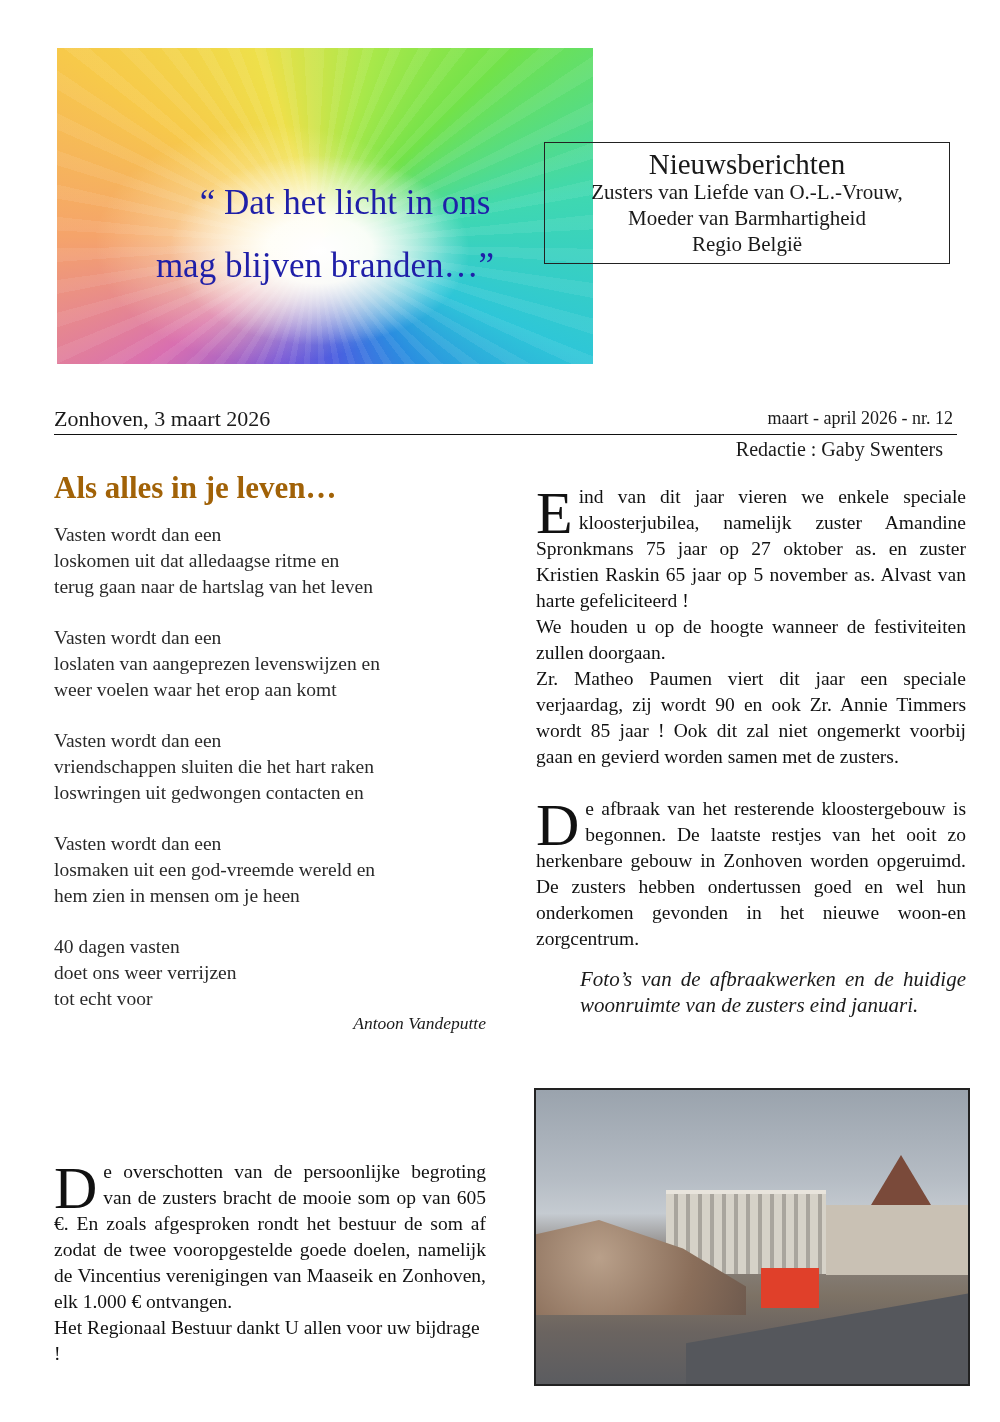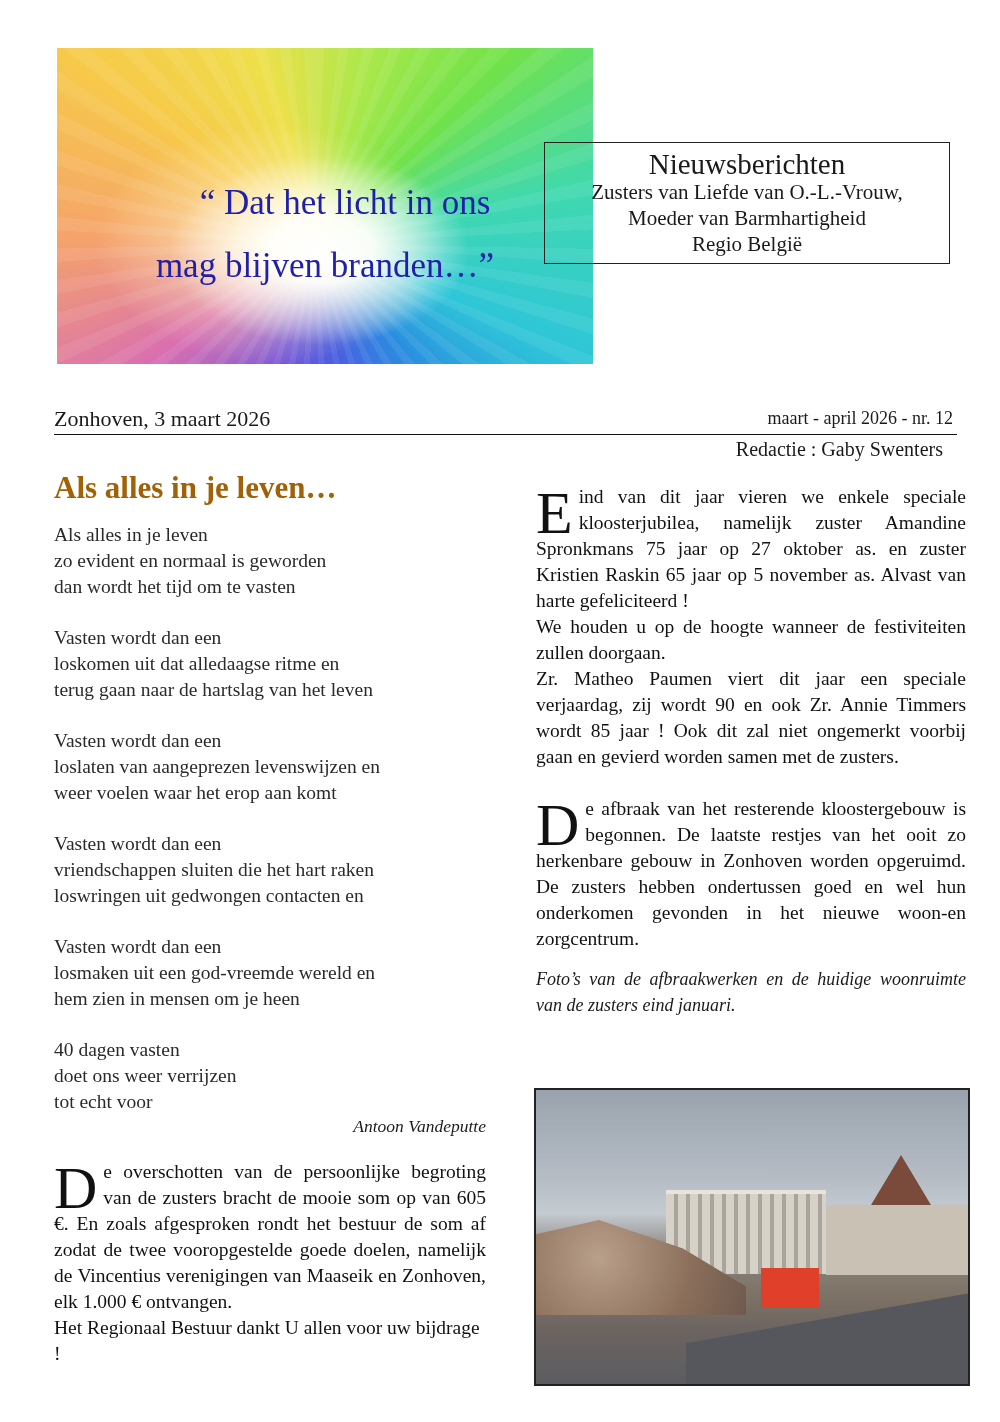--- a/index.html
+++ b/index.html
@@ -42,21 +42,21 @@
   .author { text-align: right; font-style: italic; font-size: 17.5px; margin-top: -24px; }
 
   .article { font-size: 19.5px; line-height: 26px; text-align: justify; color: #111; }
   .dropcap { float: left; font-size: 60px; line-height: 46px; margin: 6px 6px 0 0; height: 46px; }
 
   .art1 { position: absolute; left: 54px; top: 1159px; width: 432px; }
 
   
   .col-right { position: absolute; left: 536px; top: 484px; width: 430px; }
   .gap { height: 26px; }
-  .caption { font-style: italic; font-size: 18px; line-height: 26px; text-align: justify; margin-top: 14px; }
+  .caption { font-style: italic; font-size: 21px; line-height: 26px; text-align: justify; margin-top: 14px; margin-left: 44px; }
 
   .photo { position: absolute; left: 534px; top: 1088px; width: 436px; height: 298px;
     border: 2px solid #222; box-sizing: border-box; overflow: hidden;
     background: linear-gradient(180deg, #9aa3ad 0%, #b5bcc4 30%, #c5cbd1 42%, #8a8480 55%, #7d7265 70%, #6b6460 82%, #5b5c60 100%); }
   .photo .bldg { position: absolute; left: 130px; top: 100px; width: 160px; height: 80px;
     background: repeating-linear-gradient(90deg, #d6d2c8 0 8px, #a9a59d 8px 12px); border-top: 4px solid #e8e4dc; }
   .photo .bldg2 { position: absolute; left: 290px; top: 115px; width: 145px; height: 70px; background: #c9c1b4; }
   .photo .roof { position: absolute; left: 335px; top: 65px; width: 0; height: 0;
     border-left: 30px solid transparent; border-right: 30px solid transparent; border-bottom: 50px solid #7a4a3a; }
   .photo .rubble { position: absolute; left: 0; top: 130px; width: 210px; height: 95px;
@@ -81,25 +81,20 @@
 </div>
 
 <div class="dateline">
   <span class="date">Zonhoven, 3 maart 2026</span>
   <span class="issue">maart - april 2026 - nr. 12</span>
 </div>
 <div class="editor">Redactie : Gaby Swenters</div>
 
 <div class="col-left">
   <h1 class="poem-title">Als alles in je leven…</h1>
-  <div class="stanza">
-    <div>Als alles in je leven</div>
-    <div>zo evident en normaal is geworden</div>
-    <div>dan wordt het tijd om te vasten</div>
-  </div>
   <div class="stanza">
     <div>Vasten wordt dan een</div>
     <div>loskomen uit dat alledaagse ritme en</div>
     <div>terug gaan naar de hartslag van het leven</div>
   </div>
   <div class="stanza">
     <div>Vasten wordt dan een</div>
     <div>loslaten van aangeprezen levenswijzen en</div>
     <div>weer voelen waar het erop aan komt</div>
   </div>

